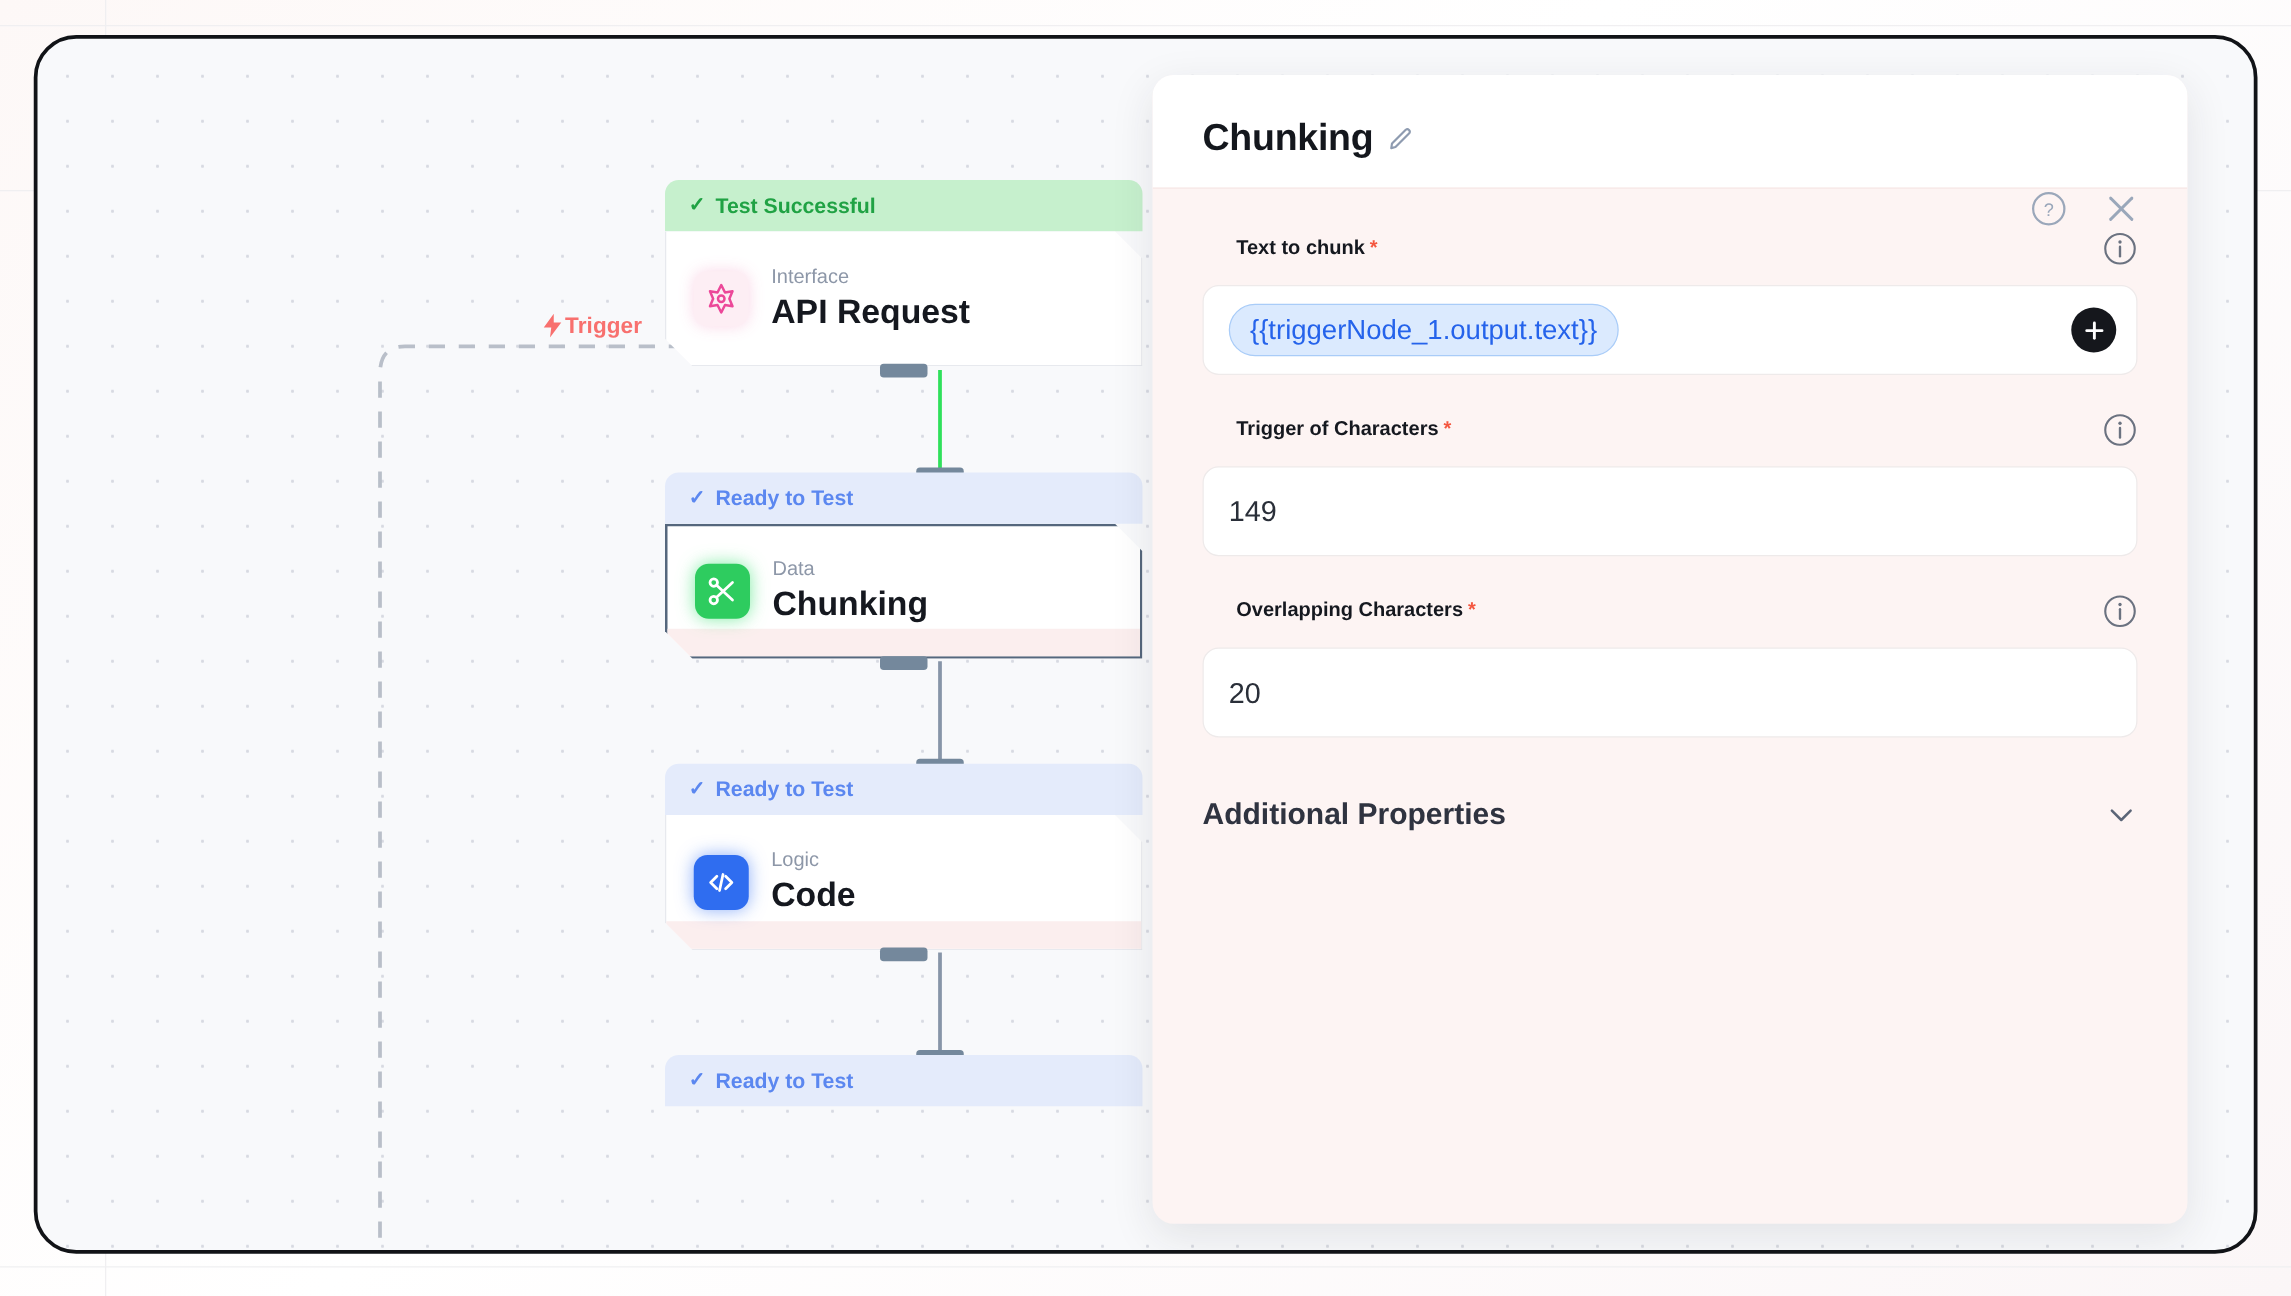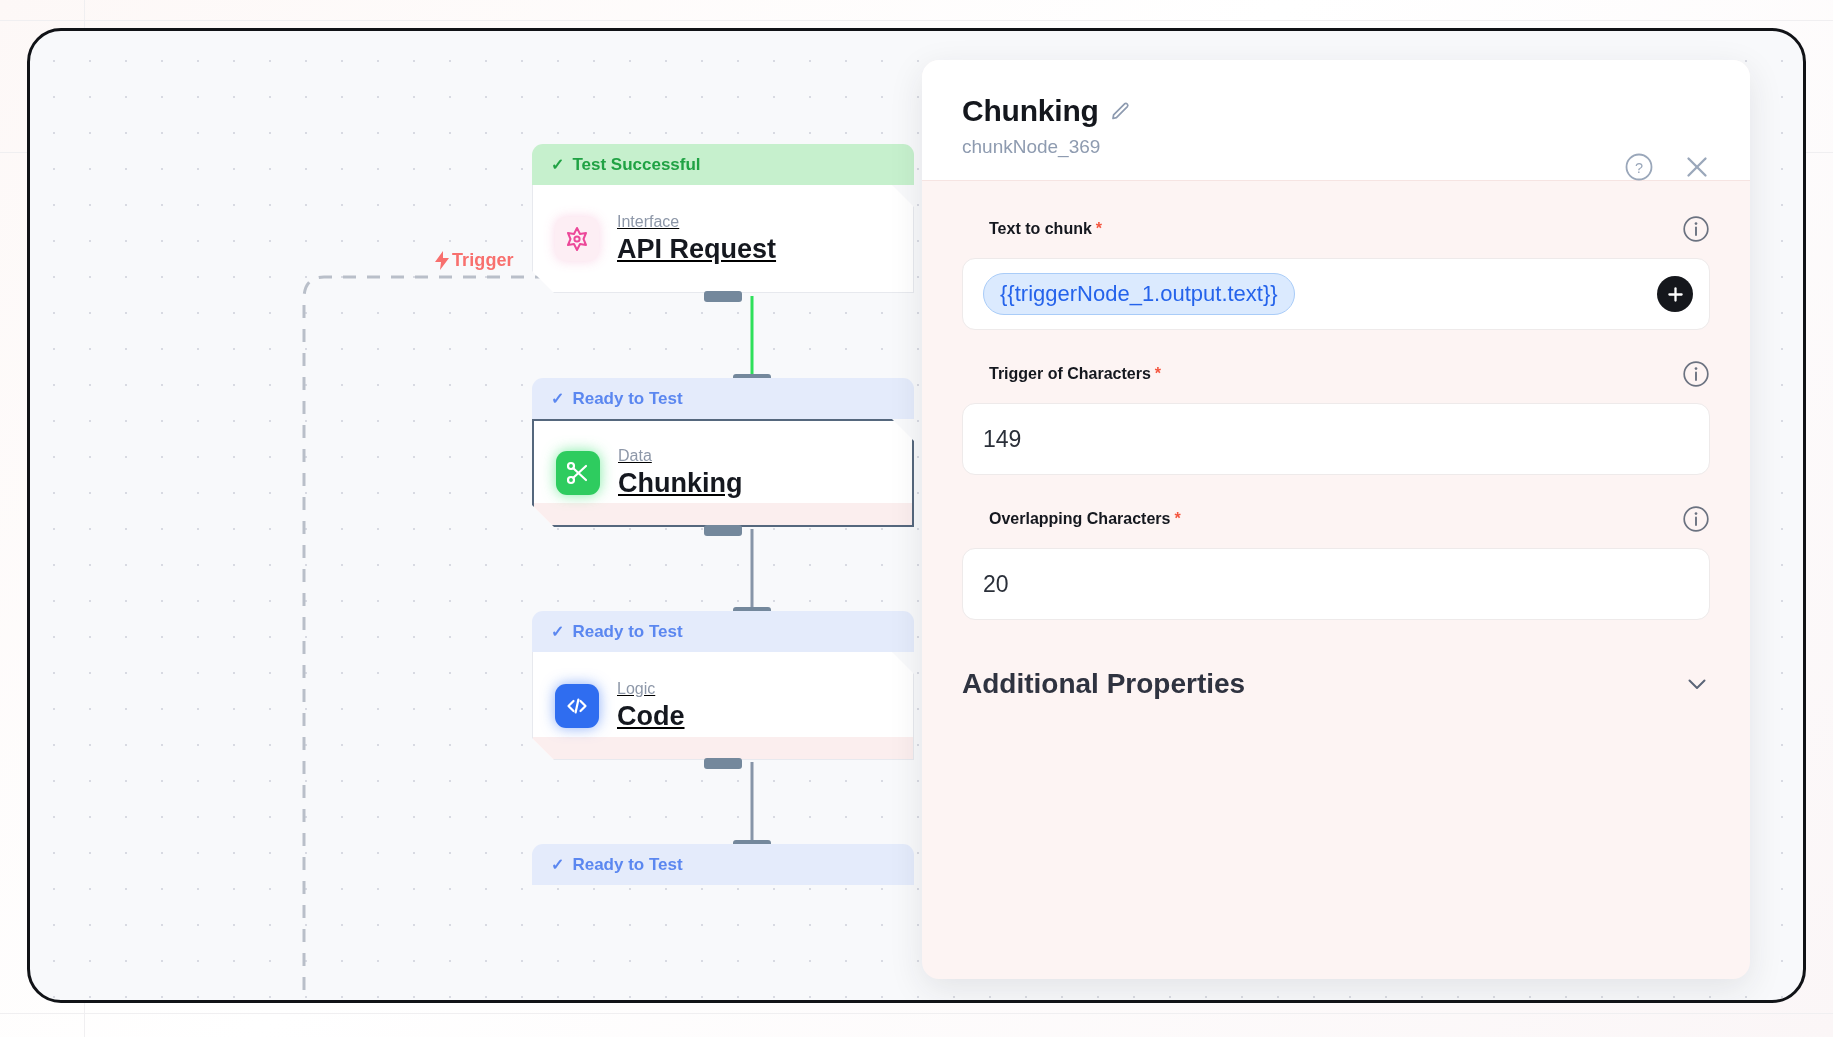--- a/index.html
+++ b/index.html
@@ -142,21 +142,21 @@
     border-radius: 11px;
     display: flex;
     align-items: center;
     justify-content: center;
     flex: none;
   }
   .icon-api    { background: #fdeef4; box-shadow: 0 0 12px rgba(250,210,228,.9); }
   .icon-data   { background: #2ecc5f; box-shadow: 0 0 14px rgba(86,229,134,.75); }
   .icon-logic  { background: #2f6df0; box-shadow: 0 0 14px rgba(113,155,248,.8); }
 
-  .node-text { position: relative; z-index: 2; text-decoration: underline; }
+  .node-text { position: relative; z-index: 2; }
   .node-kind {
     font-size: 16px;
     color: #8d97a8;
     margin-bottom: 3px;
   }
   .node-title {
     font-size: 27px;
     font-weight: 600;
     color: #15181f;
   }
@@ -285,21 +285,21 @@
   }
 
   .accordion {
     display: flex;
     align-items: center;
     justify-content: space-between;
     padding-top: 18px;
     cursor: pointer;
   }
   .accordion-label {
-    font-size: 28px;
+    font-size: 24px;
     font-weight: 700;
     color: #2f3340;
   }
 </style>
 </head>
 <body>
 
 <div id="root">
 
   <div class="bg-wash"></div>
@@ -405,21 +405,20 @@
 
     <div class="panel" style="left:892px; top:29px;">
 
       <div class="panel-head">
         <div class="panel-title-row">
           <span class="panel-title">Chunking</span>
           <svg width="22" height="22" viewBox="0 0 22 22">
             <path d="M3 18.5 L3.6 14.8 L14.6 3.8 A2 2 0 0 1 17.4 6.6 L6.4 17.6 Z" fill="none" stroke="#8e9bb0" stroke-width="1.7" stroke-linejoin="round"></path>
           </svg>
         </div>
-        <div class="panel-subtitle">chunkNode_369</div>
 
         <div class="head-actions">
           <svg width="30" height="30" viewBox="0 0 30 30">
             <circle cx="15" cy="15" r="12.5" fill="none" stroke="#9aa7ba" stroke-width="1.8"></circle>
             <text x="15" y="20.5" text-anchor="middle" font-size="14.5" font-family="Liberation Sans, sans-serif" fill="#9aa7ba">?</text>
           </svg>
           <svg width="30" height="30" viewBox="0 0 30 30">
             <line x1="6.5" y1="6.5" x2="23.5" y2="23.5" stroke="#9aa7ba" stroke-width="2.3" stroke-linecap="round"></line>
             <line x1="23.5" y1="6.5" x2="6.5" y2="23.5" stroke="#9aa7ba" stroke-width="2.3" stroke-linecap="round"></line>
           </svg>

